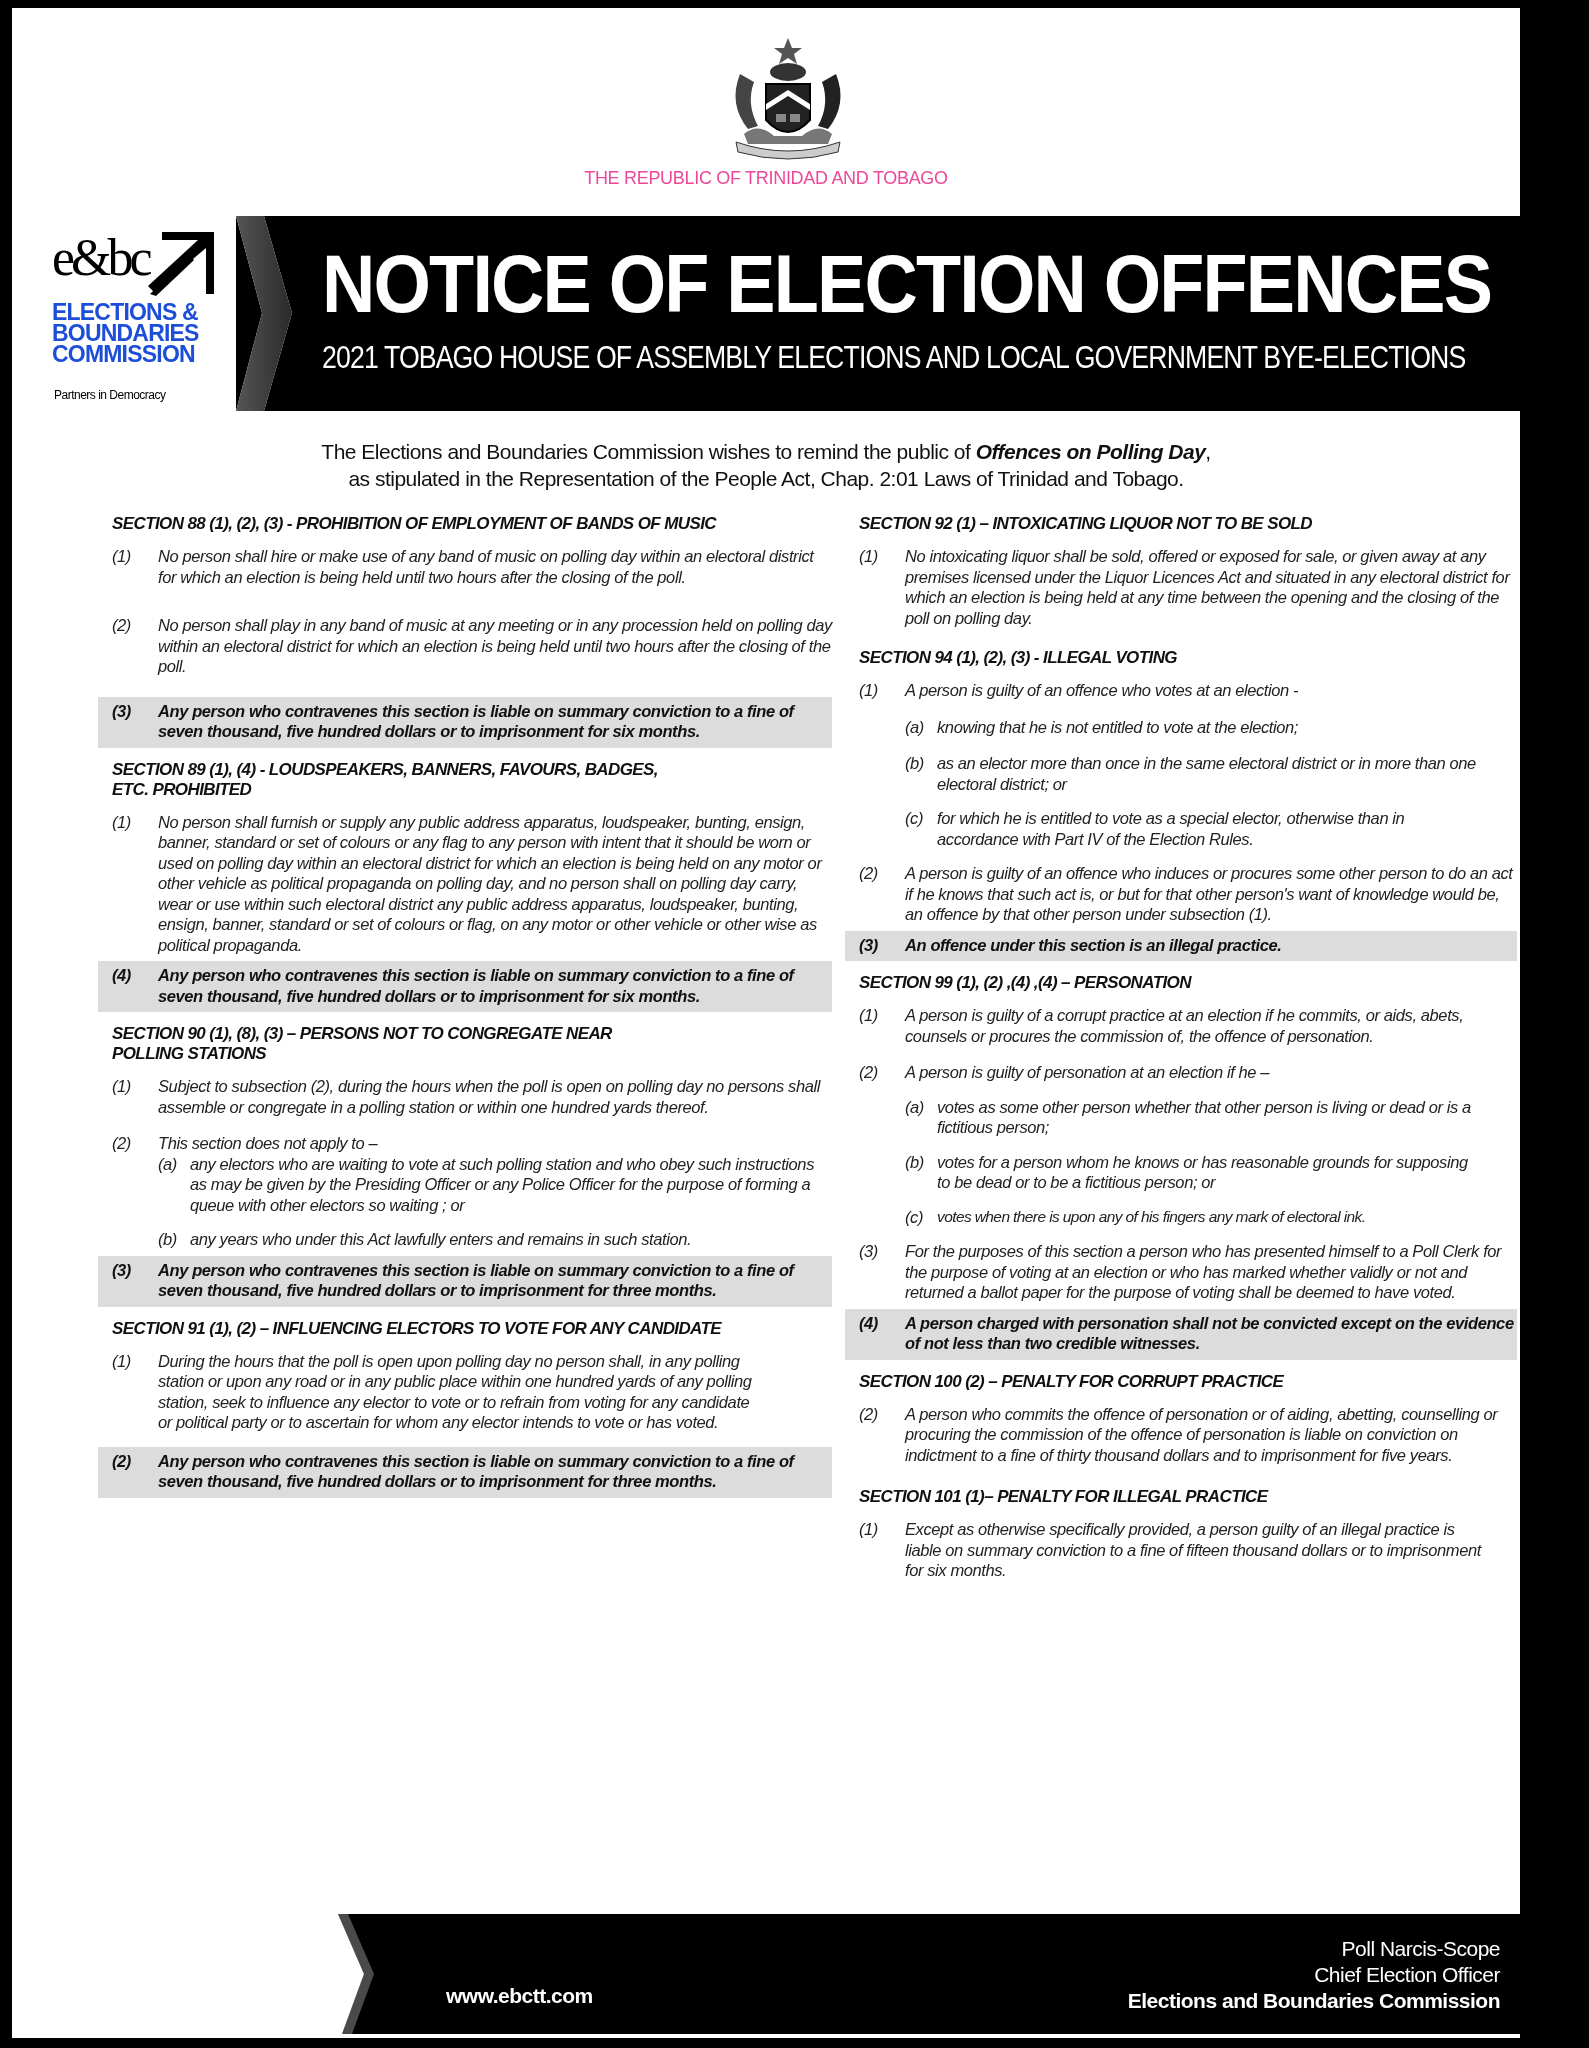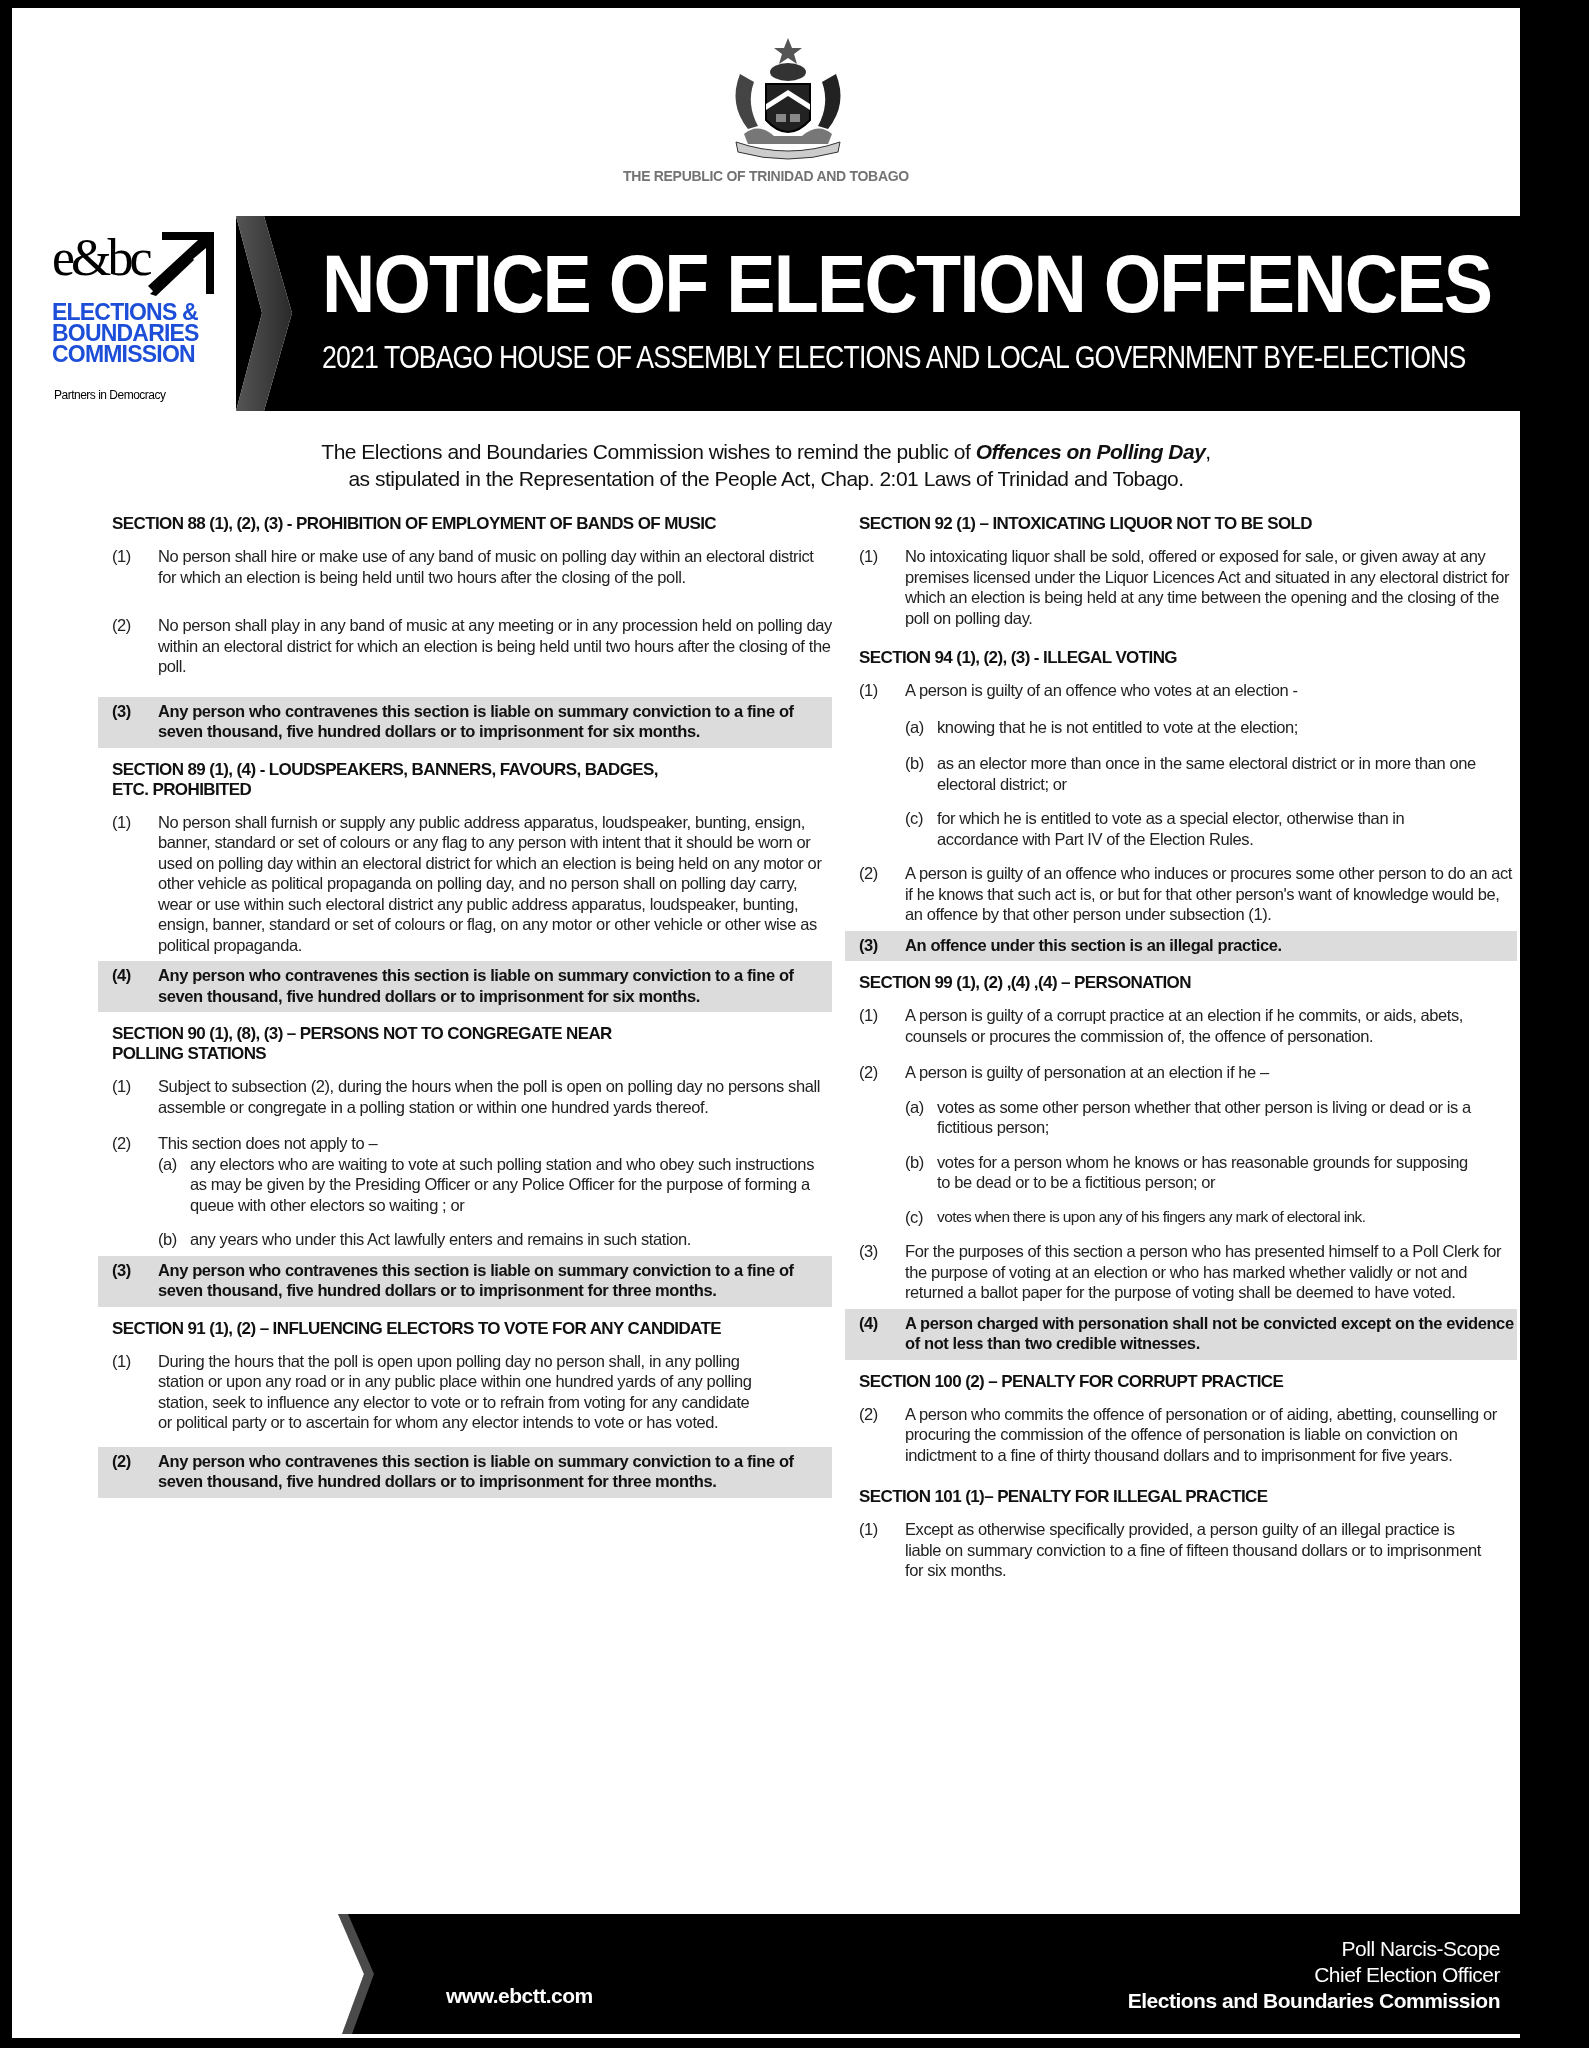--- a/index.html
+++ b/index.html
@@ -11,21 +11,21 @@
     background: #fff;
   }
   .right-border { position: absolute; left: 1520px; top: 0; width: 69px; height: 2048px; background: #000; }
 
   
   .crest {
     position: absolute; left: 706px; top: 26px; width: 140px; height: 128px;
   }
   .republic {
     position: absolute; left: 0; width: 1508px; top: 160px; text-align: center;
-    font-size: 14px; font-weight: bold; letter-spacing: -0.3px; color: #737373;
+    font-size: 18px; font-weight: normal; letter-spacing: -0.3px; color: #ec4899;
   }
 
   .logo-block {
     position: absolute; left: 24px; top: 210px; width: 200px; height: 190px;
   }
   .logo-mark { position: absolute; left: 16px; top: 8px; width: 168px; height: 68px; }
   .logo-mark .ebc {
     position: absolute; left: 0; top: 2px; font-family: "Liberation Serif", serif;
     font-size: 52px; letter-spacing: -4px; color: #000; line-height: 60px;
   }
@@ -58,21 +58,21 @@
     position: absolute; left: 0; width: 1508px; top: 430px; text-align: center;
     font-size: 21px; line-height: 27px; color: #111; letter-spacing: -0.5px;
   }
   .intro b { font-weight: bold; font-style: italic; }
 
   
   .col { position: absolute; top: 506px; }
   .col-left { left: 98px; width: 722px; }
   .col-right { left: 845px; width: 660px; }
 
-  .section { margin-bottom: 12px; }
+  .section { margin-bottom: 12px; font-style: italic; }
   .sec-head {
     font-size: 17px; font-weight: bold; line-height: 20px; letter-spacing: -0.6px; color: #111;
     margin-bottom: 10px; padding-left: 2px;
   }
   .clause {
     display: flex; font-size: 16.5px; line-height: 20.5px; letter-spacing: -0.4px; color: #222;
     padding: 2px 0 2px 2px; margin-bottom: 16px;
   }
   .clause .num { width: 46px; flex: 0 0 46px; }
   .clause .txt { flex: 1; }

